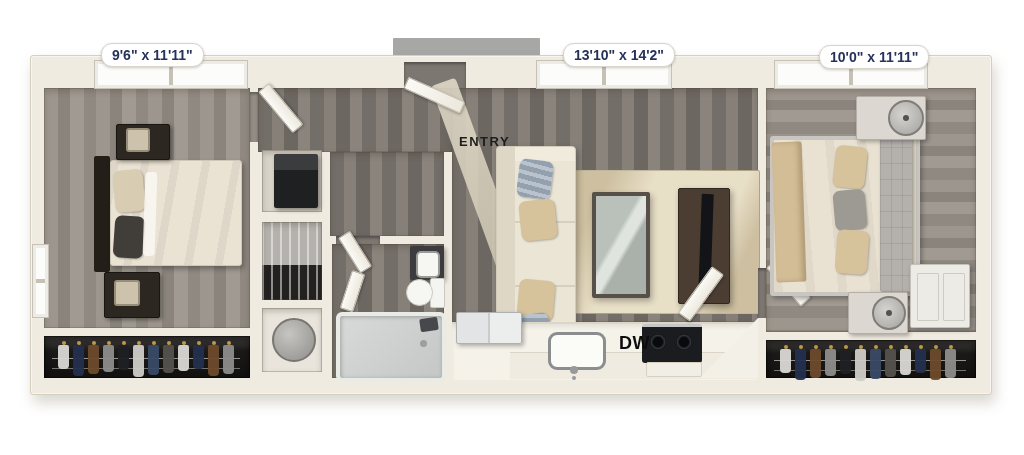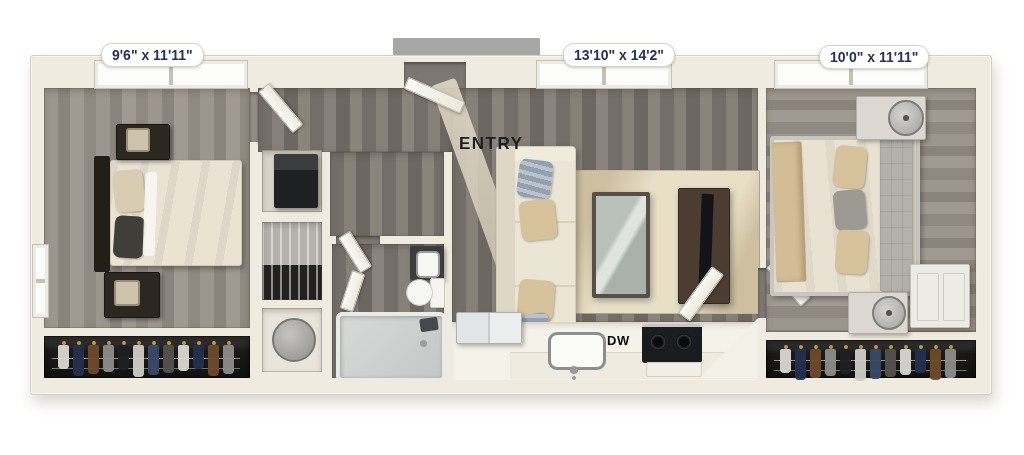--- a/index.html
+++ b/index.html
@@ -36,22 +36,22 @@
   .gray-pill{background:#9d9a94;}
   .lampc{border-radius:50%;background:radial-gradient(circle at 40% 40%,#d6d4d0,#a3a19d);border:2px solid #7f7d79;}
   .lampc::after{content:"";position:absolute;left:50%;top:50%;width:6px;height:6px;margin:-3px 0 0 -3px;border-radius:50%;background:#55534f;}
   .lamps{background:#cdc2ab;border:2px solid #978d79;border-radius:3px;}
   .nstand-d{background:#2d2722;border:1px solid #191511;border-radius:2px;box-shadow:2px 2px 4px rgba(0,0,0,.4);}
   .nstand-l{background:#dcd8d1;border:1px solid #b3afa7;border-radius:2px;box-shadow:2px 2px 4px rgba(0,0,0,.3);}
   
   .pill{background:#fff;border:1px solid #d9d4c8;border-radius:11px;padding:3px 10px;
         color:#26325a;font-weight:bold;font-size:14px;white-space:nowrap;
         box-shadow:0 1px 3px rgba(0,0,0,.2);}
-  .floorlabel{color:#1d1d1d;font-weight:bold;letter-spacing:1.5px;font-size:17px;}
-  .dwlabel{color:#0d0d0d;font-weight:bold;font-size:13px;letter-spacing:.5px;}
+  .floorlabel{color:#1d1d1d;font-weight:bold;letter-spacing:1.5px;font-size:13px;}
+  .dwlabel{color:#0d0d0d;font-weight:bold;font-size:18px;letter-spacing:.5px;margin-left:12px;}
 </style>
 </head>
 <body>
 
 <div id="plan">
 
   <div class="abs stoop" style="left:393px;top:38px;width:147px;height:21px;"></div>
 
   <div class="abs building" style="left:30px;top:55px;width:960px;height:338px;"></div>
 

